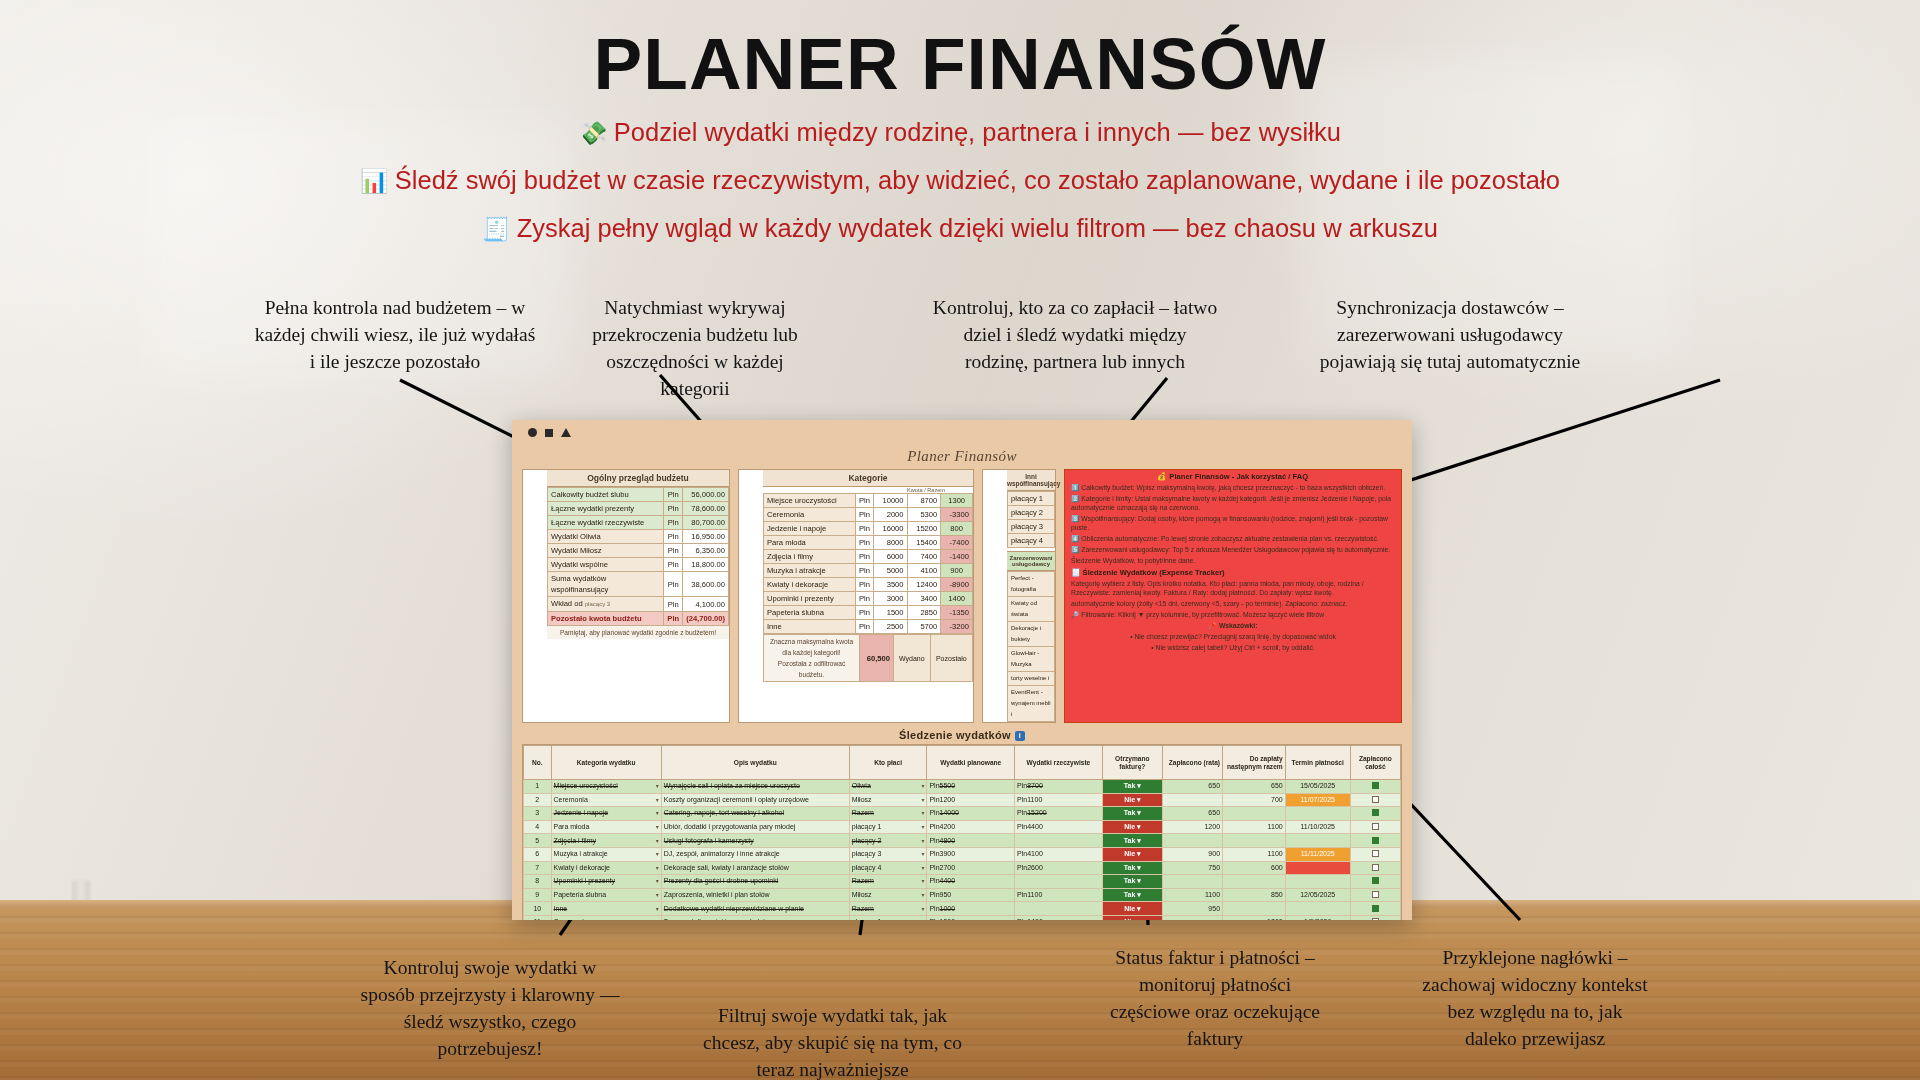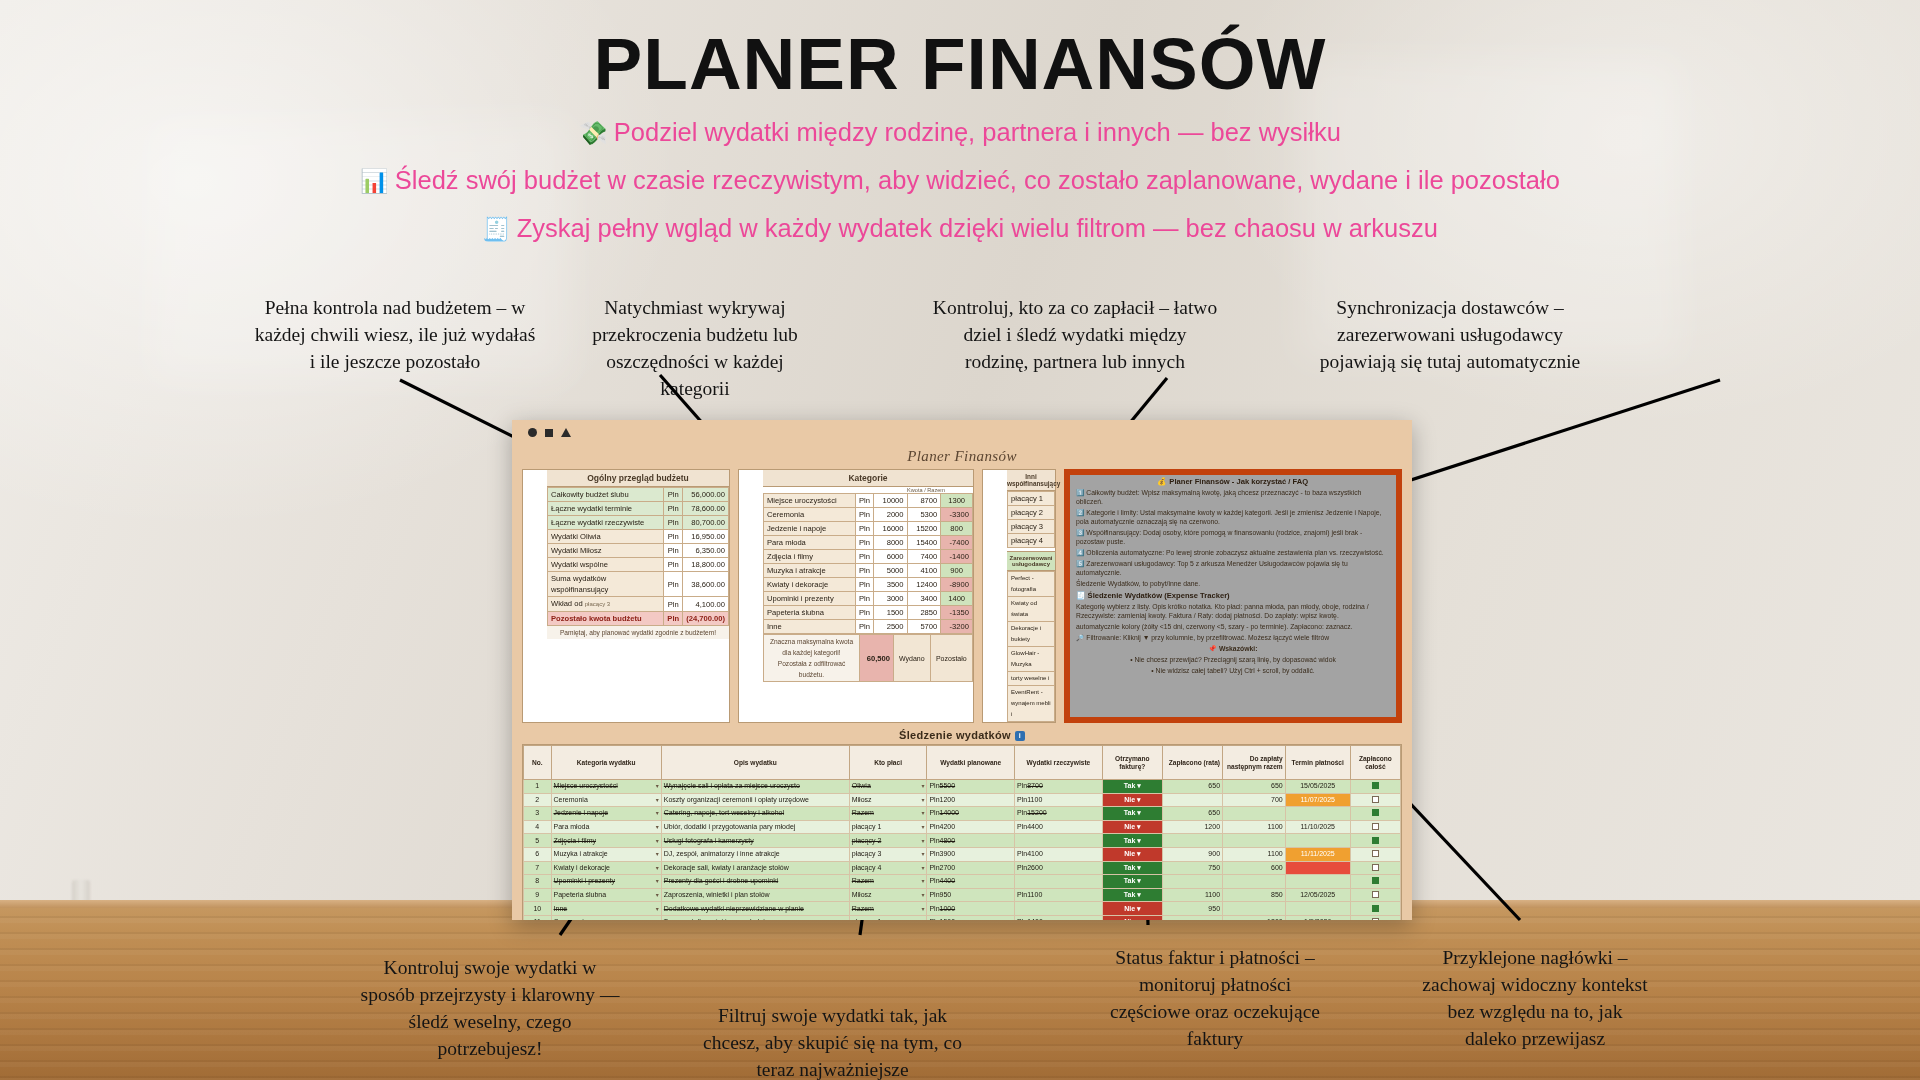--- a/index.html
+++ b/index.html
@@ -39,21 +39,21 @@
   }
 
   
   .headline{
     position:absolute; left:0; top:22px; width:1920px; text-align:center;
     font-size:73px; font-weight:bold; letter-spacing:1px; color:#111;
     font-family:"Liberation Sans", sans-serif;
   }
   .sub{
     position:absolute; left:0; width:1920px; text-align:center;
-    font-size:25.5px; color:#ec4899; font-family:"Liberation Sans", sans-serif;
+    font-size:25.5px; color:#b91c1c; font-family:"Liberation Sans", sans-serif;
   }
   .sub .emo{ font-size:23px; margin-right:6px; }
   .sub1{ top:118px; }
   .sub2{ top:166px; }
   .sub3{ top:214px; }
 
   
   .anno{
     position:absolute; text-align:center; color:#141414;
     font-family:"Liberation Serif", serif; font-size:19.5px; line-height:1.38;
@@ -81,21 +81,21 @@
 
   .panels{ display:flex; gap:8px; padding:4px 10px 0 10px; }
   .panel{ background:#ffffff; border:1px solid #b99a74;padding-left:24px; }
   .panel-h{
     background:#f0e3d1; border-bottom:1px solid #b99a74; text-align:center;
     font-size:8.5px; color:#4a3a28; padding:3px 0; font-weight:bold;
   }
   .p-budget{ width:208px; }
   .p-cat{ width:236px; }
   .p-part{ width:74px; }
-  .p-faq{ flex:1; background:#a3a3a3; border:6px solid #c2410c; }
+  .p-faq{ flex:1; background:#ef4444; border:1px solid #c2410c; }
 
   table.mini{ border-collapse:collapse; width:100%; font-size:7.6px; color:#2a2116; }
   table.mini td{ border:1px solid #c9ac89; padding:1px 3px; height:12px; line-height:11px; }
   .lbl{ background:#f4e9d8; }
   .val{ text-align:right; background:#fff; }
   .cur{ text-align:center; width:18px; background:#fff; }
   .row-green td{ background:#dbe9cf; }
   .row-red td{ background:#f3c9c4; font-weight:bold; color:#8e2118; }
   .note{ font-size:6.6px; text-align:center; color:#5c4632; padding:3px 2px; background:#f7f2ea;}
 
@@ -164,21 +164,21 @@
 </div>
 <div class="sub sub3">
   <span class="emo">🧾</span><span>Zyskaj pełny wgląd w każdy wydatek dzięki wielu filtrom — bez chaosu w arkuszu</span>
 </div>
 
 <div class="anno" style="left:250px; top:295px; width:290px;">Pełna kontrola nad budżetem – w każdej chwili wiesz, ile już wydałaś i ile jeszcze pozostało</div>
 <div class="anno" style="left:570px; top:295px; width:250px;">Natychmiast wykrywaj przekroczenia budżetu lub oszczędności w każdej kategorii</div>
 <div class="anno" style="left:930px; top:295px; width:290px;">Kontroluj, kto za co zapłacił – łatwo dziel i śledź wydatki między rodzinę, partnera lub innych</div>
 <div class="anno" style="left:1300px; top:295px; width:300px;">Synchronizacja dostawców – zarezerwowani usługodawcy pojawiają się tutaj automatycznie</div>
 
-<div class="anno" style="left:355px; top:955px; width:270px;">Kontroluj swoje wydatki w sposób przejrzysty i klarowny — śledź weselny, czego potrzebujesz!</div>
+<div class="anno" style="left:355px; top:955px; width:270px;">Kontroluj swoje wydatki w sposób przejrzysty i klarowny — śledź wszystko, czego potrzebujesz!</div>
 <div class="anno" style="left:700px; top:955px; width:265px;margin-top:48px;">Filtruj swoje wydatki tak, jak chcesz, aby skupić się na tym, co teraz najważniejsze</div>
 <div class="anno" style="left:1105px; top:945px; width:220px;">Status faktur i płatności – monitoruj płatności częściowe oraz oczekujące faktury</div>
 <div class="anno" style="left:1420px; top:945px; width:230px;">Przyklejone nagłówki – zachowaj widoczny kontekst bez względu na to, jak daleko przewijasz</div>
 
 <svg class="arrows" viewBox="0 0 1920 1080">
   <defs>
     <marker id="ah" markerWidth="9" markerHeight="9" refX="5" refY="4.5" orient="auto">
       <path d="M0,0 L9,4.5 L0,9 z" fill="#000"></path>
     </marker>
   </defs>
@@ -209,21 +209,21 @@
     <div class="panel p-budget">
       <div class="panel-h">Ogólny przegląd budżetu</div>
       <table class="mini">
         <tbody>
             <tr class="row-green">
               <td class="lbl">Całkowity budżet ślubu</td>
               <td class="cur">Pln</td>
               <td class="val">56,000.00</td>
             </tr>
         <tr class="row-green">
-              <td class="lbl">Łączne wydatki terminie</td>
+              <td class="lbl">Łączne wydatki prezenty</td>
               <td class="cur">Pln</td>
               <td class="val">78,600.00</td>
             </tr>
         <tr class="row-green">
               <td class="lbl">Łączne wydatki rzeczywiste</td>
               <td class="cur">Pln</td>
               <td class="val">80,700.00</td>
             </tr>
         <tr>
               <td class="lbl">Wydatki Oliwia</td>

